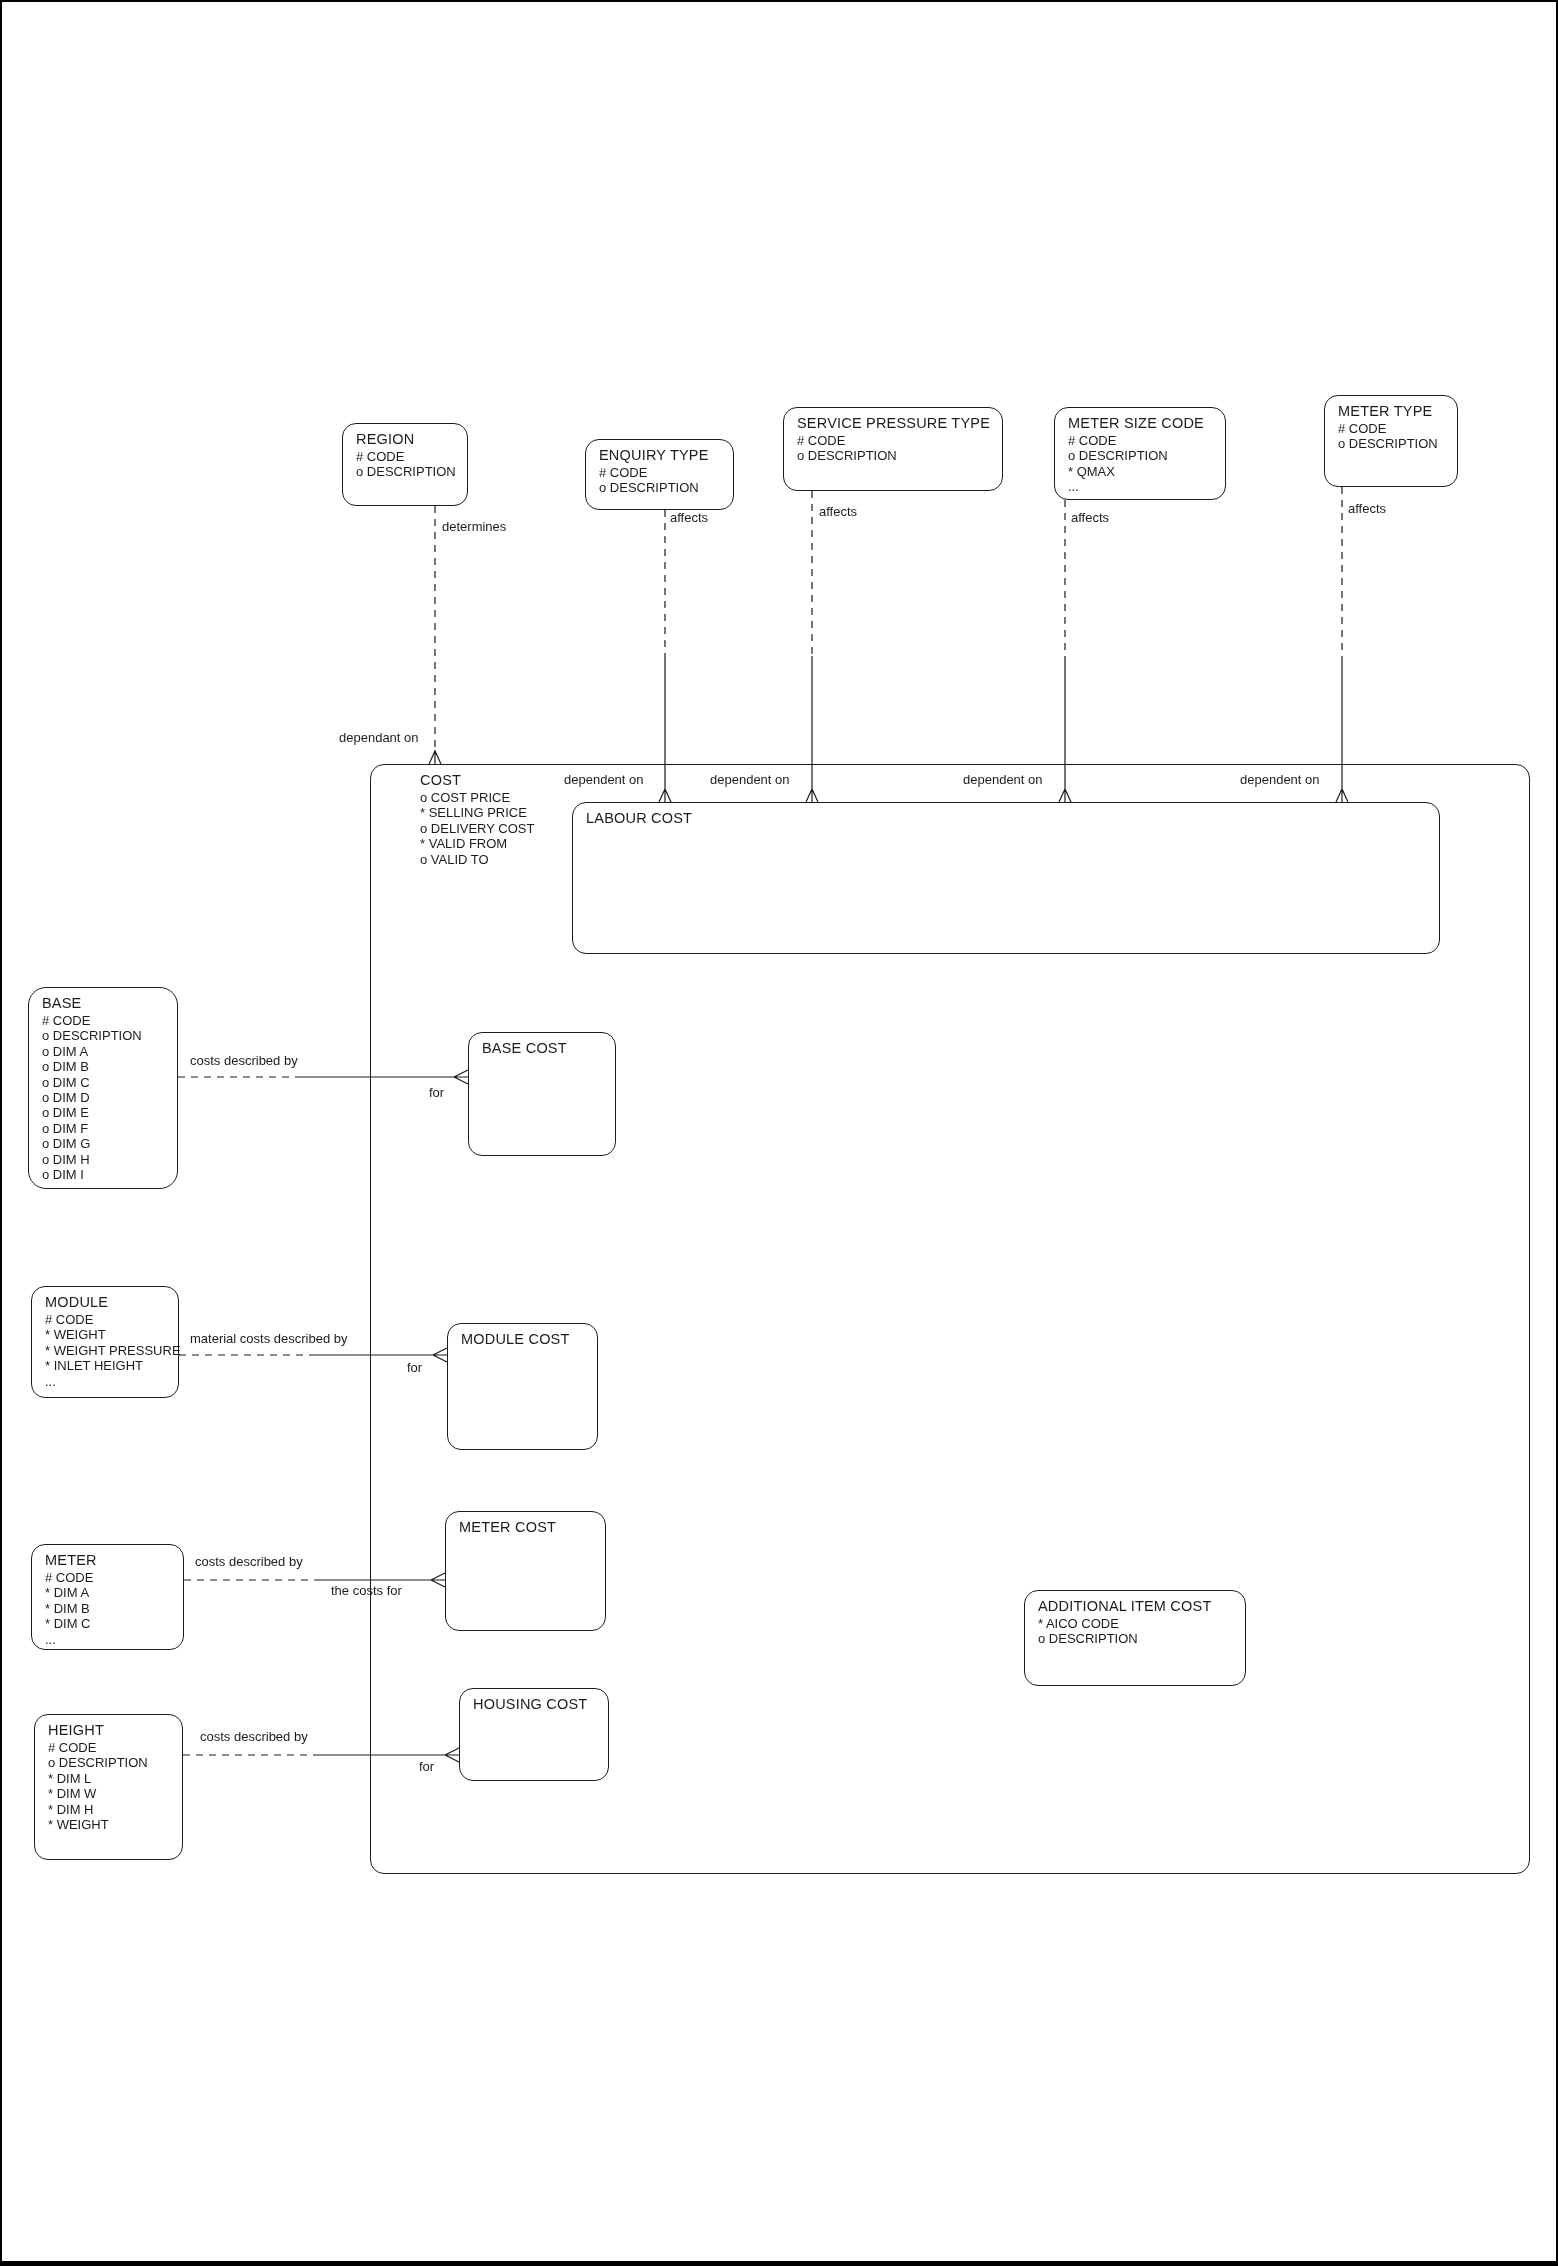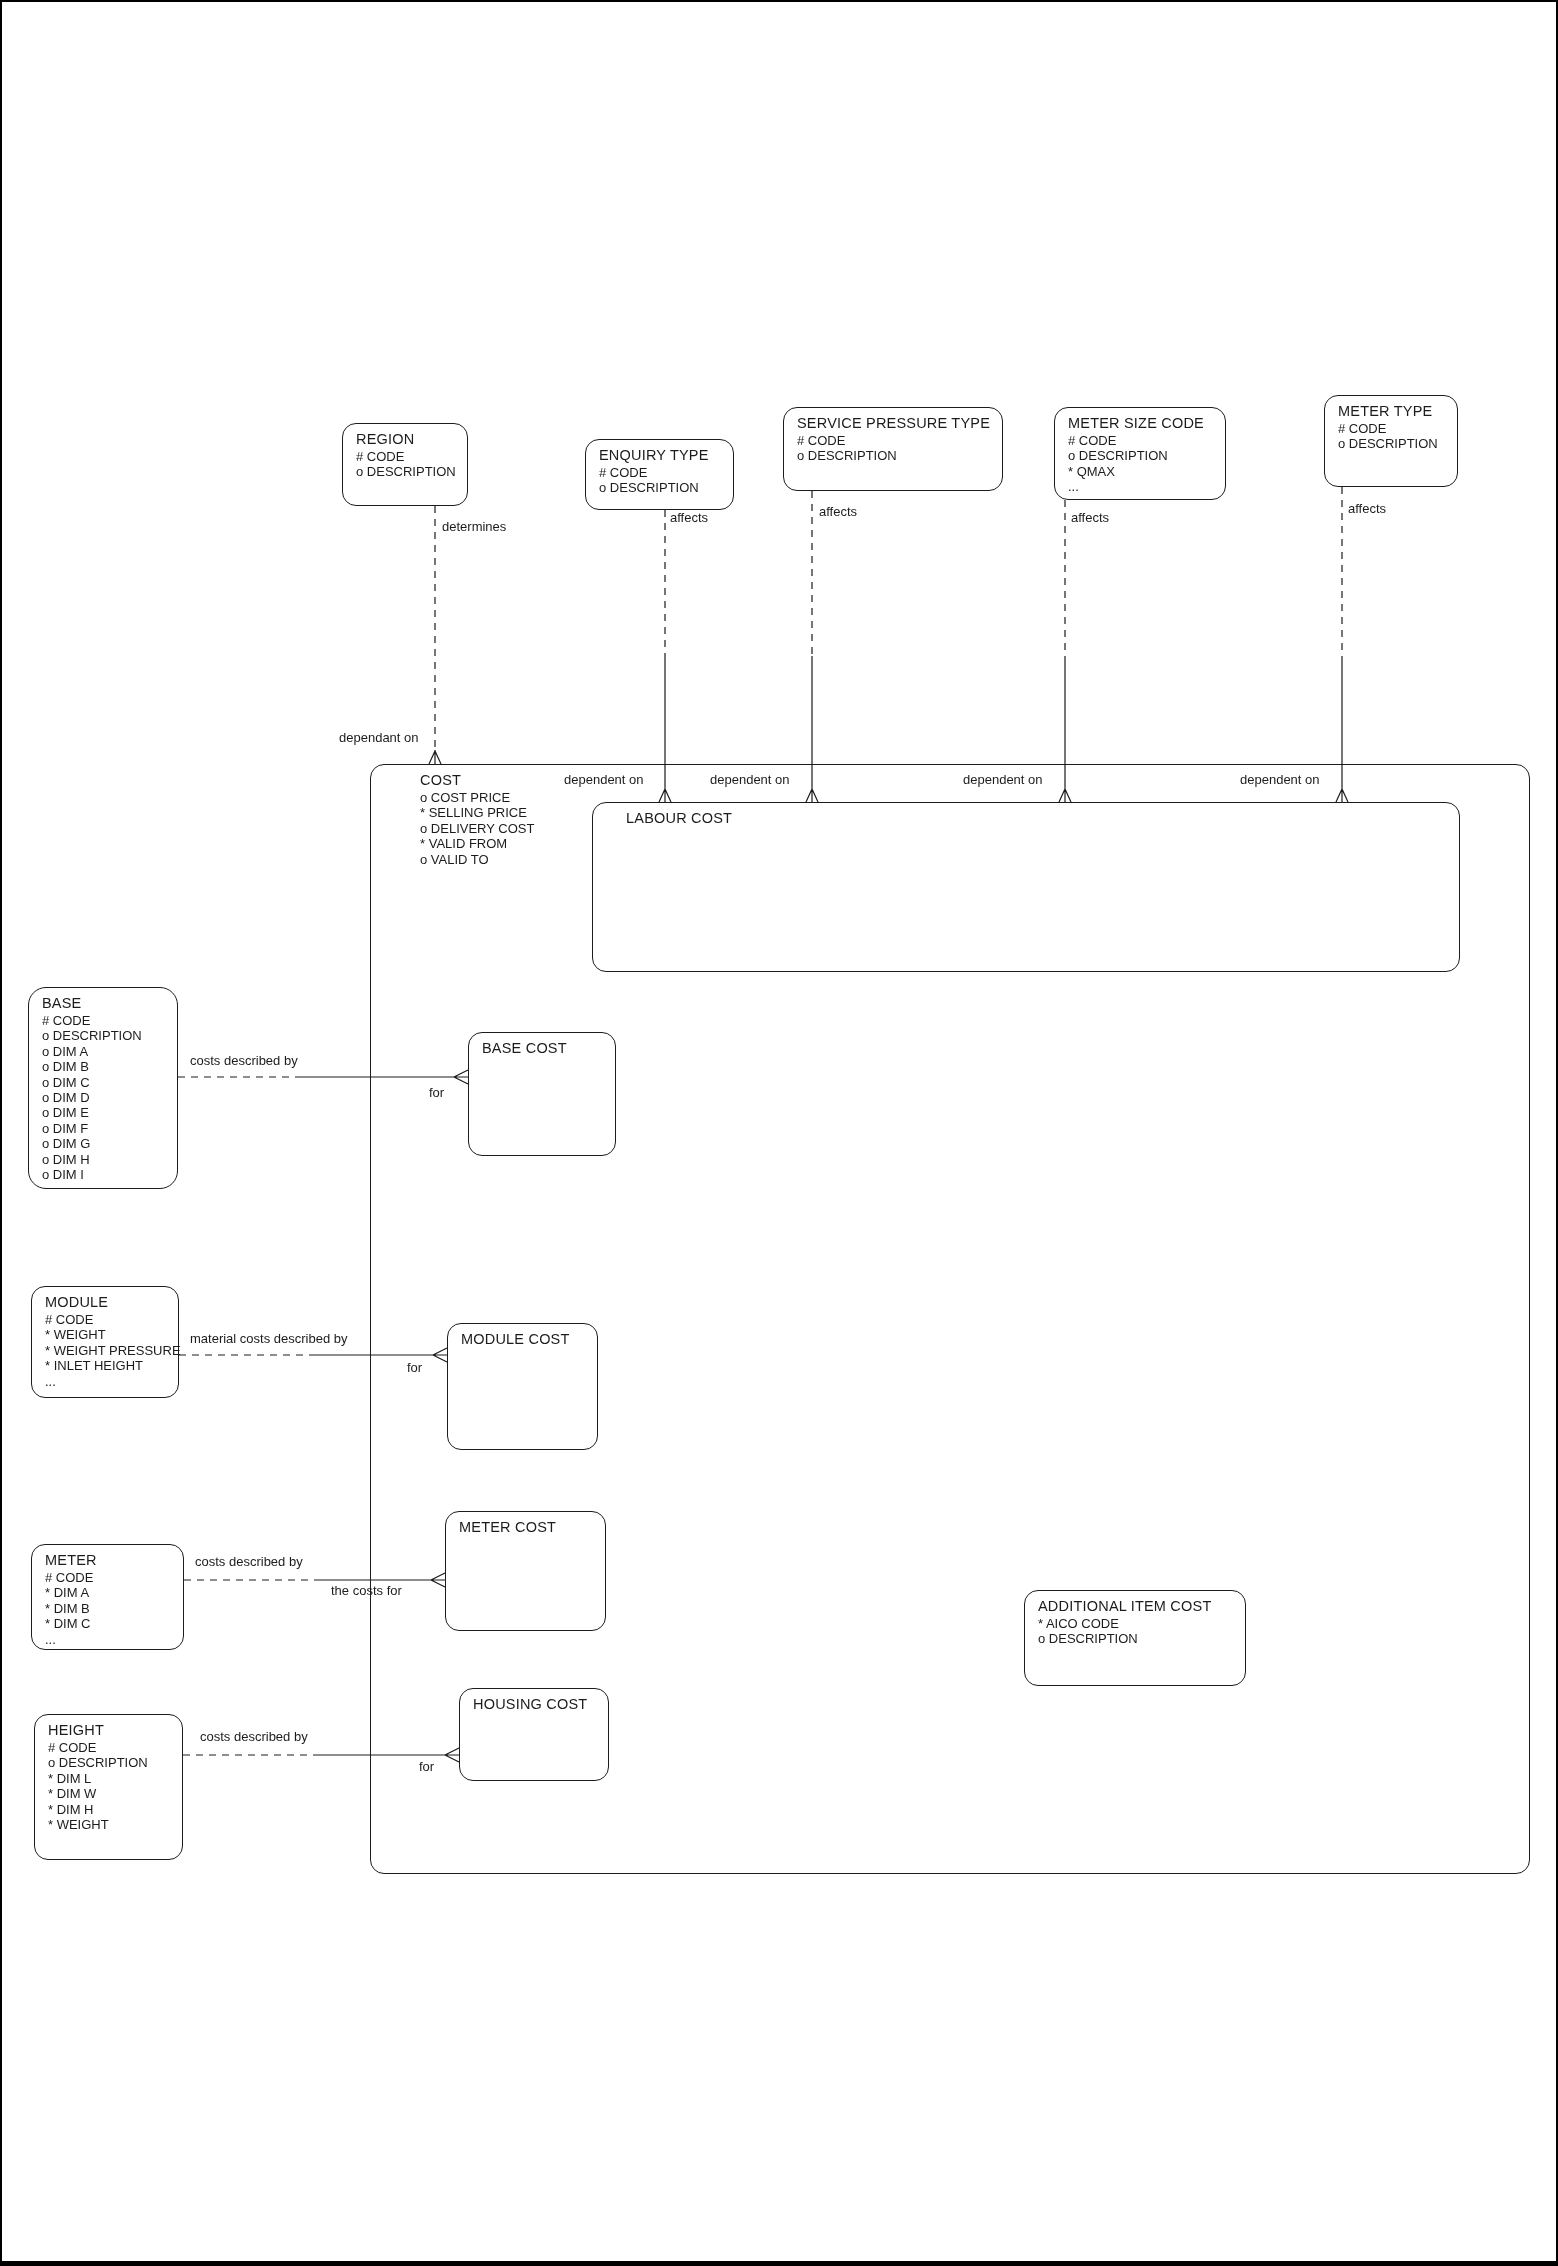--- a/index.html
+++ b/index.html
@@ -27,21 +27,21 @@
 
   <div class="ent" style="left:368px;top:762px;width:1160px;height:1110px;padding-left:36px;">
     <div class="t">COST</div>
     <div class="a">o COST PRICE</div>
     <div class="a">* SELLING PRICE</div>
     <div class="a">o DELIVERY COST</div>
     <div class="a">* VALID FROM</div>
     <div class="a">o VALID TO</div>
   </div>
 
-  <div class="ent" style="left:590px;top:800px;width:868px;height:170px;padding-left:20px;">
+  <div class="ent" style="left:570px;top:800px;width:868px;height:152px;">
     <div class="t">LABOUR COST</div>
   </div>
 
   <div class="ent" style="left:340px;top:421px;width:126px;height:83px;">
     <div class="t">REGION</div>
     <div class="a"># CODE</div>
     <div class="a">o DESCRIPTION</div>
   </div>
 
   <div class="ent" style="left:583px;top:437px;width:149px;height:71px;">

